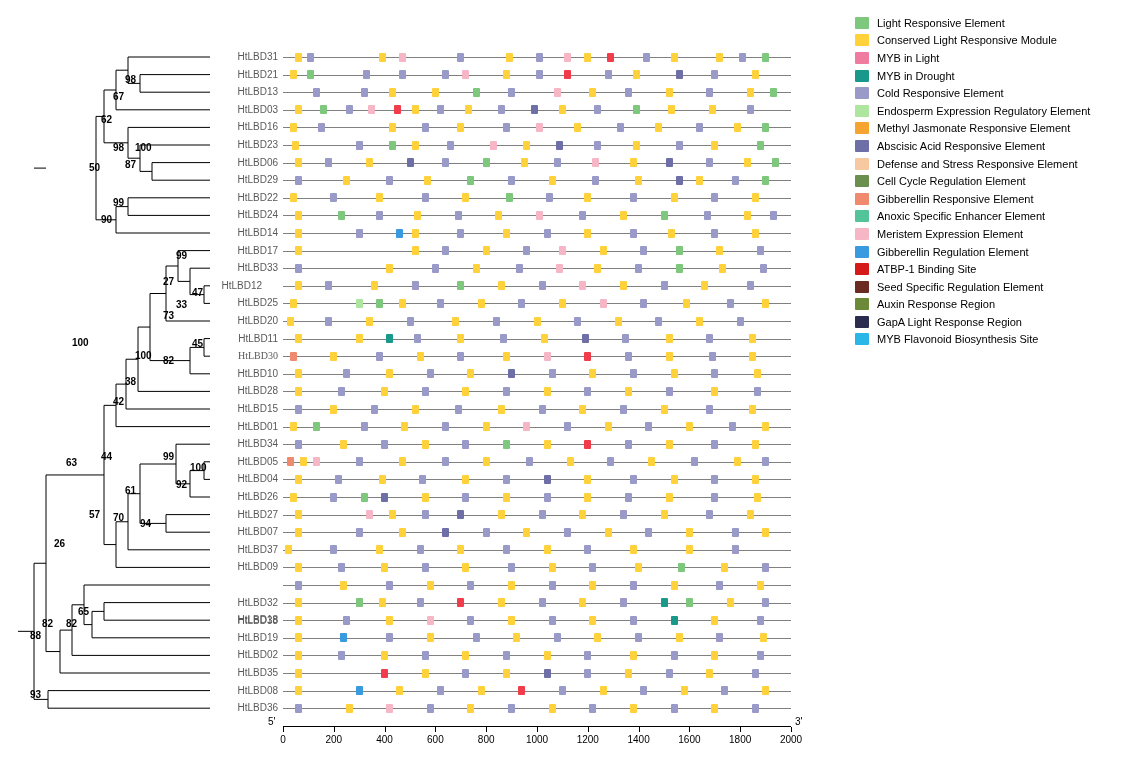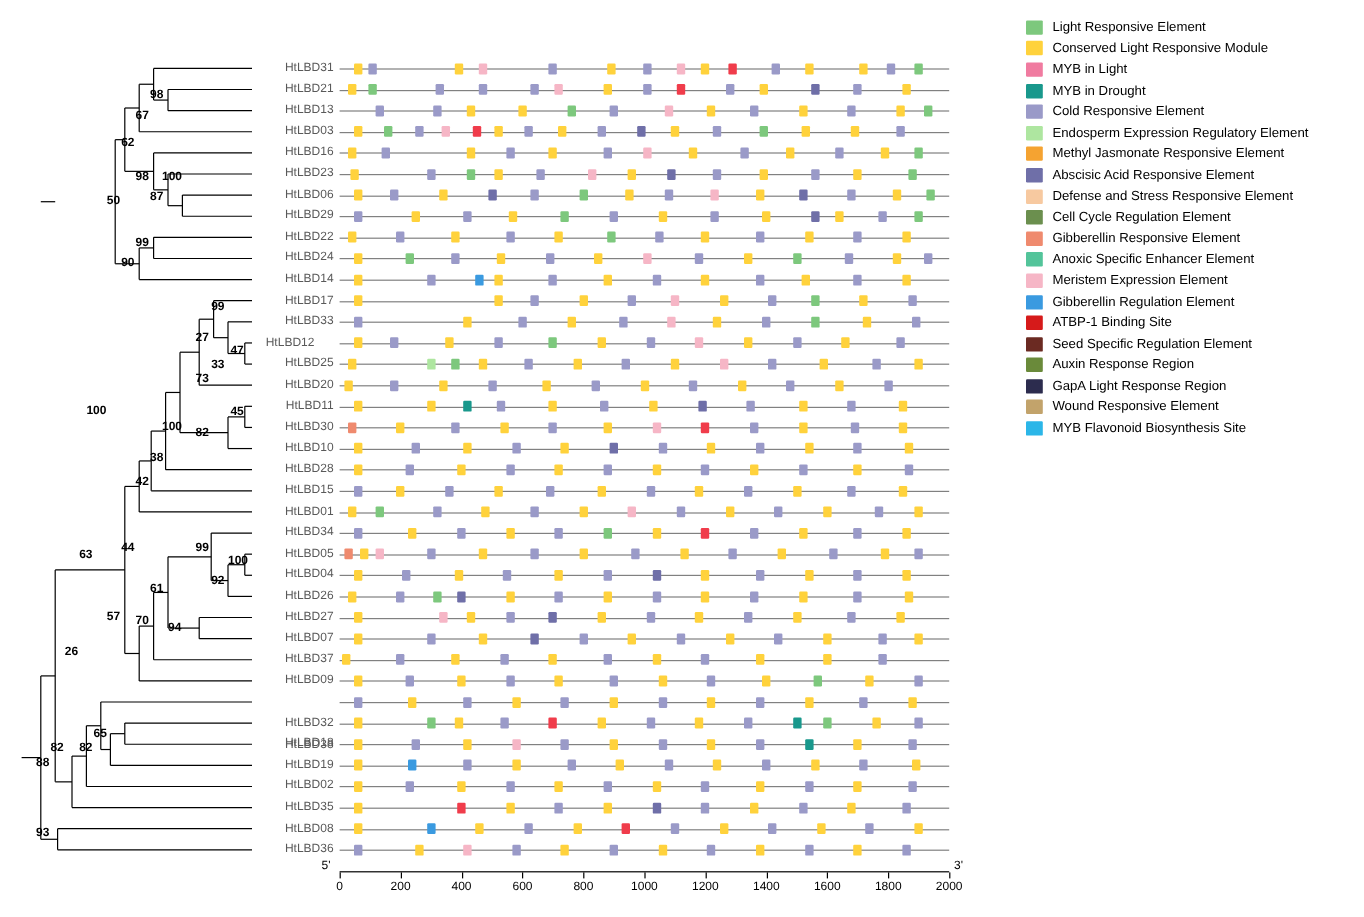--- a/index.html
+++ b/index.html
@@ -434,21 +434,21 @@
       <div class="motif" style="left: 386.18px; top: 334.1px; width: 7px; height: 9px; background: rgb(25, 152, 140);"></div>
       <div class="motif" style="left: 414.12px; top: 334.1px; width: 7px; height: 9px; background: rgb(154, 154, 200);"></div>
       <div class="motif" style="left: 457.3px; top: 334.1px; width: 7px; height: 9px; background: rgb(255, 210, 60);"></div>
       <div class="motif" style="left: 500.48px; top: 334.1px; width: 7px; height: 9px; background: rgb(154, 154, 200);"></div>
       <div class="motif" style="left: 541.12px; top: 334.1px; width: 7px; height: 9px; background: rgb(255, 210, 60);"></div>
       <div class="motif" style="left: 581.76px; top: 334.1px; width: 7px; height: 9px; background: rgb(111, 111, 168);"></div>
       <div class="motif" style="left: 622.4px; top: 334.1px; width: 7px; height: 9px; background: rgb(154, 154, 200);"></div>
       <div class="motif" style="left: 665.58px; top: 334.1px; width: 7px; height: 9px; background: rgb(255, 210, 60);"></div>
       <div class="motif" style="left: 706.22px; top: 334.1px; width: 7px; height: 9px; background: rgb(154, 154, 200);"></div>
       <div class="motif" style="left: 749.4px; top: 334.1px; width: 7px; height: 9px; background: rgb(255, 210, 60);"></div>
-      <div class="gene-label" style="left: 208px; top: 351.2px; width: 70px;">HtLBD30</div>
+      <div class="gene-label" style="left: 208px; top: 351.2px; width: 70px; font-family: Liberation Serif, serif;">HtLBD30</div>
       <div class="track" style="left: 283px; top: 356.2px; width: 508px;"></div>
       <div class="motif" style="left: 289.66px; top: 351.7px; width: 7px; height: 9px; background: rgb(239, 138, 110);"></div>
       <div class="motif" style="left: 330.3px; top: 351.7px; width: 7px; height: 9px; background: rgb(255, 210, 60);"></div>
       <div class="motif" style="left: 376.02px; top: 351.7px; width: 7px; height: 9px; background: rgb(154, 154, 200);"></div>
       <div class="motif" style="left: 416.66px; top: 351.7px; width: 7px; height: 9px; background: rgb(255, 210, 60);"></div>
       <div class="motif" style="left: 457.3px; top: 351.7px; width: 7px; height: 9px; background: rgb(154, 154, 200);"></div>
       <div class="motif" style="left: 503.02px; top: 351.7px; width: 7px; height: 9px; background: rgb(255, 210, 60);"></div>
       <div class="motif" style="left: 543.66px; top: 351.7px; width: 7px; height: 9px; background: rgb(246, 182, 198);"></div>
       <div class="motif" style="left: 584.3px; top: 351.7px; width: 7px; height: 9px; background: rgb(240, 60, 75);"></div>
       <div class="motif" style="left: 624.94px; top: 351.7px; width: 7px; height: 9px; background: rgb(154, 154, 200);"></div>
@@ -870,22 +870,18 @@
       </div>
       <div class="legend-row">
         <div class="legend-swatch" style="background: rgb(106, 138, 58);"></div>
         <div class="legend-text">Auxin Response Region</div>
       </div>
       <div class="legend-row">
         <div class="legend-swatch" style="background: rgb(44, 44, 78);"></div>
         <div class="legend-text">GapA Light Response Region</div>
       </div>
       <div class="legend-row">
-        <div class="legend-swatch" style="background: rgb(194, 163, 107);"></div>
-        <div class="legend-text">Wound Responsive Element</div>
-      </div>
-      <div class="legend-row">
         <div class="legend-swatch" style="background: rgb(43, 182, 232);"></div>
         <div class="legend-text">MYB Flavonoid Biosynthesis Site</div>
       </div>
     </div>
 
 </div>
 
 </body></html>

